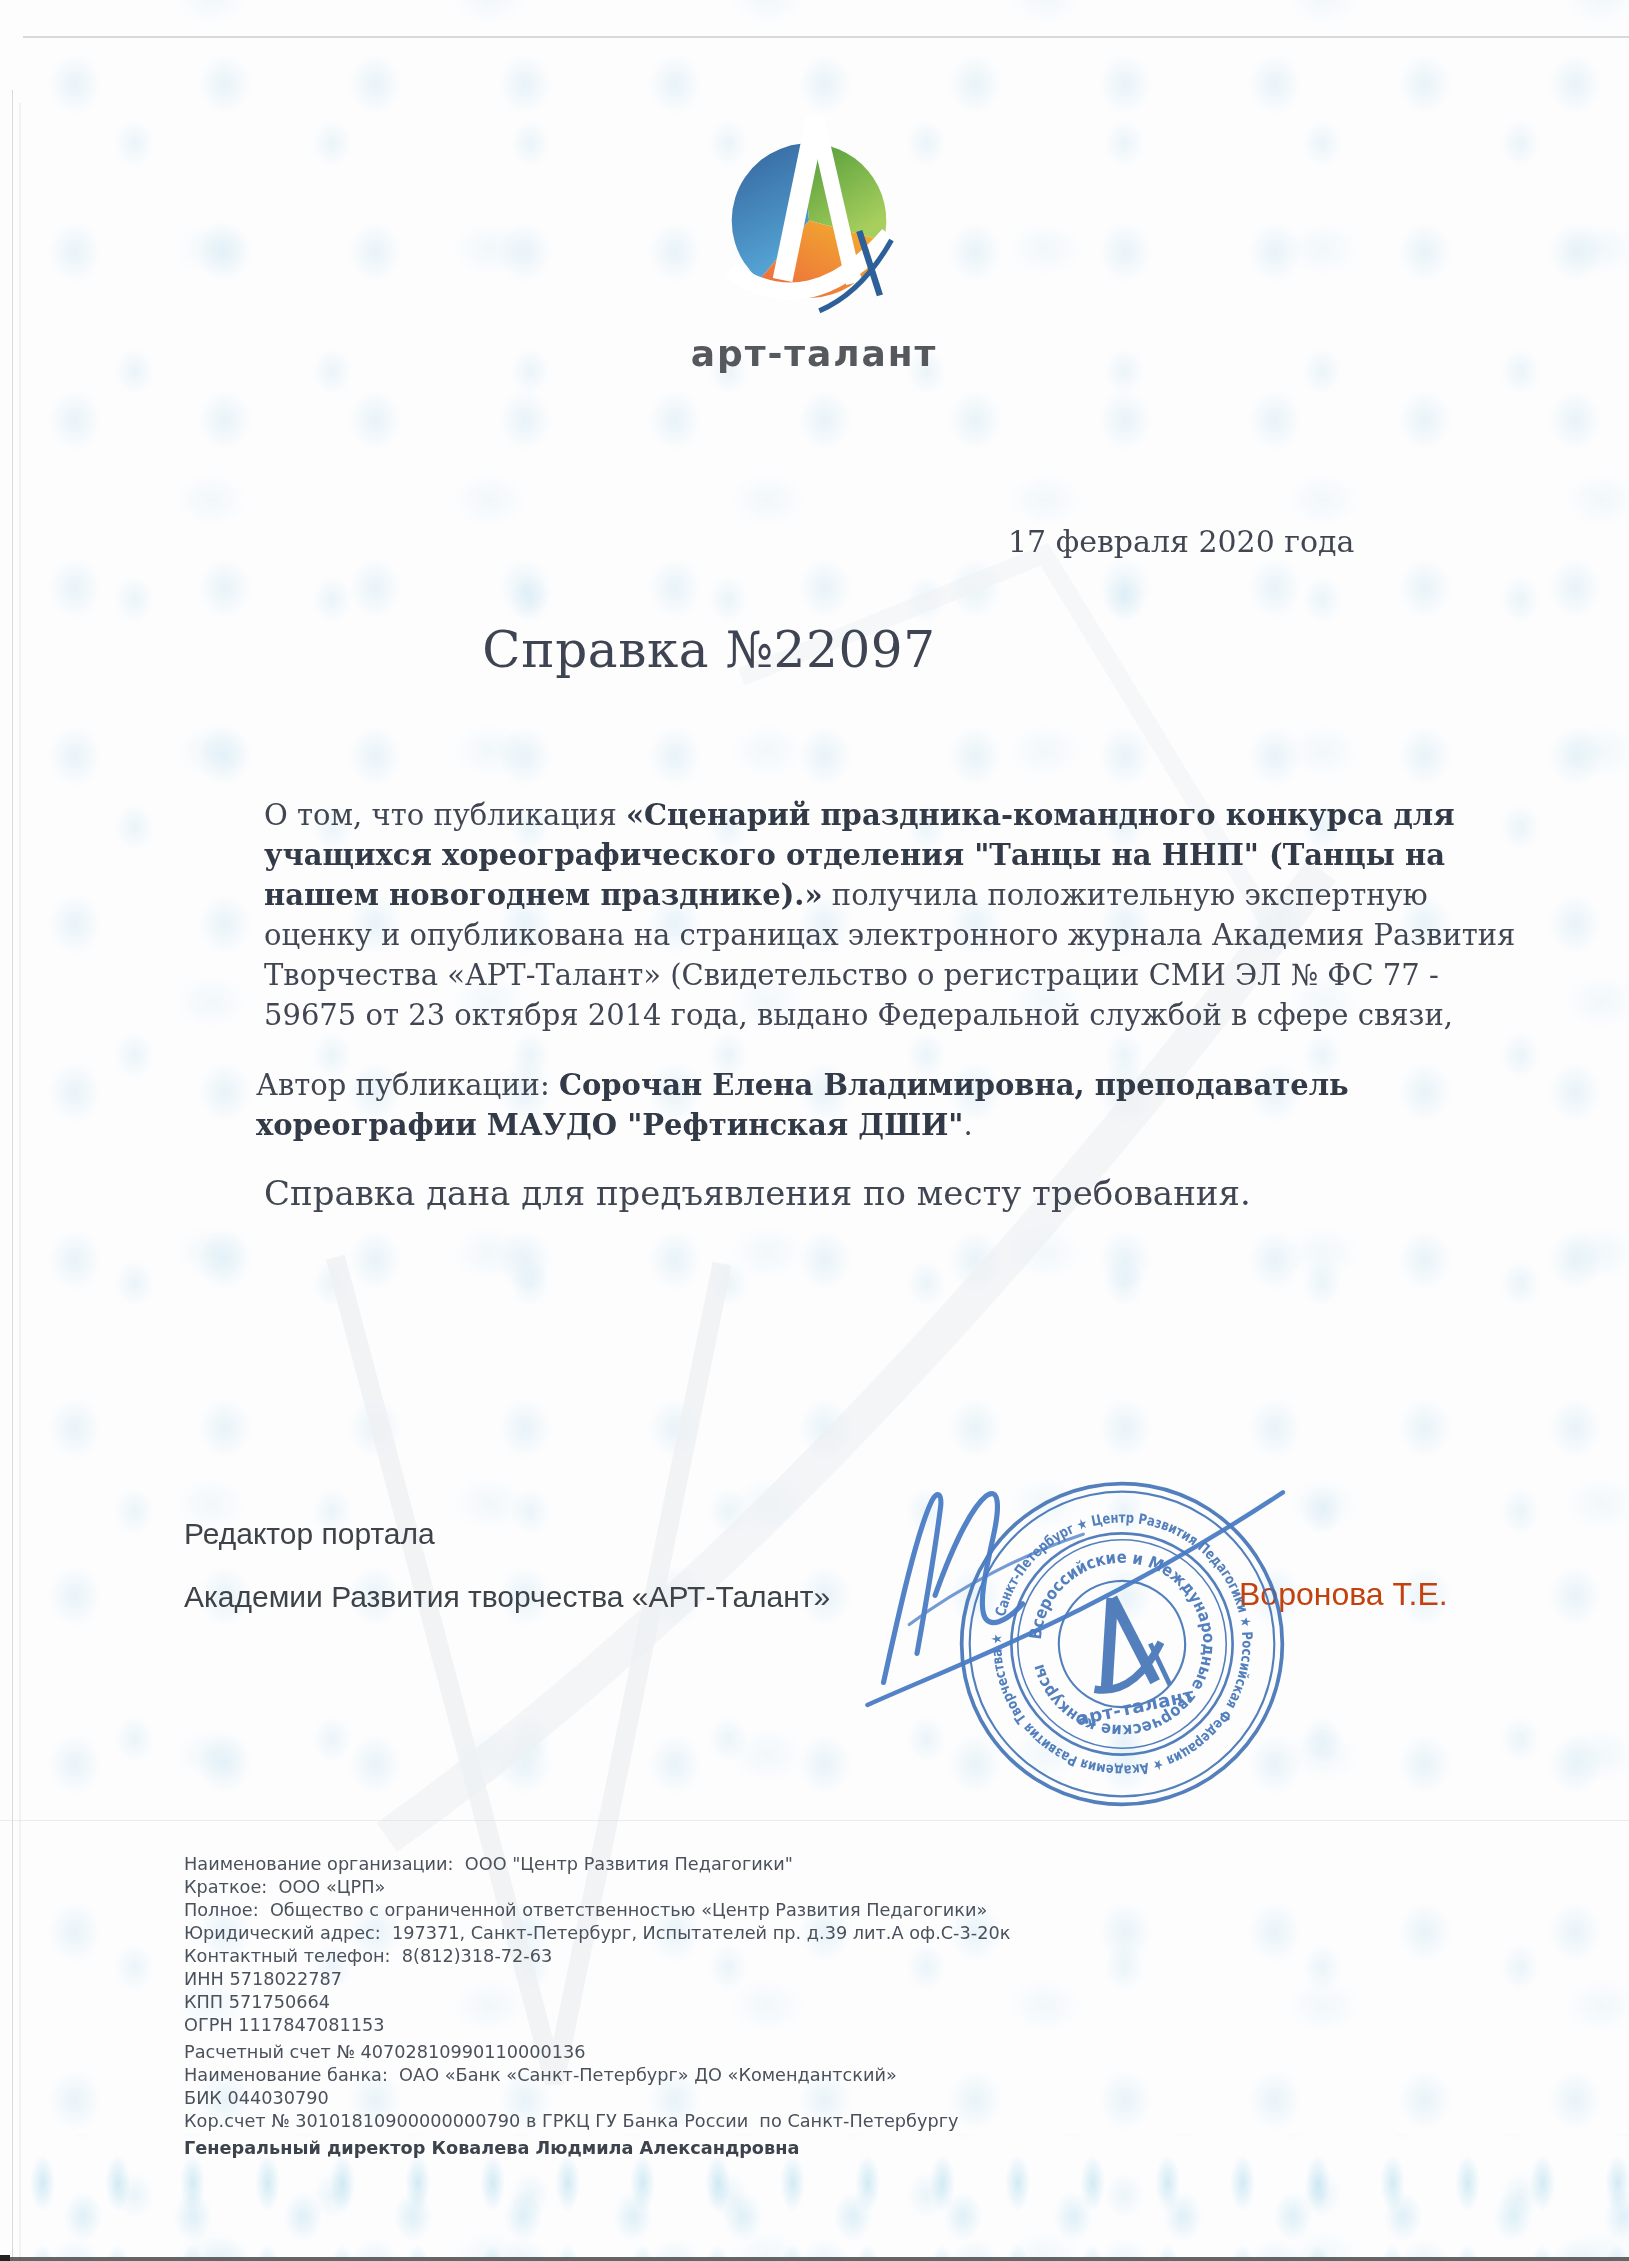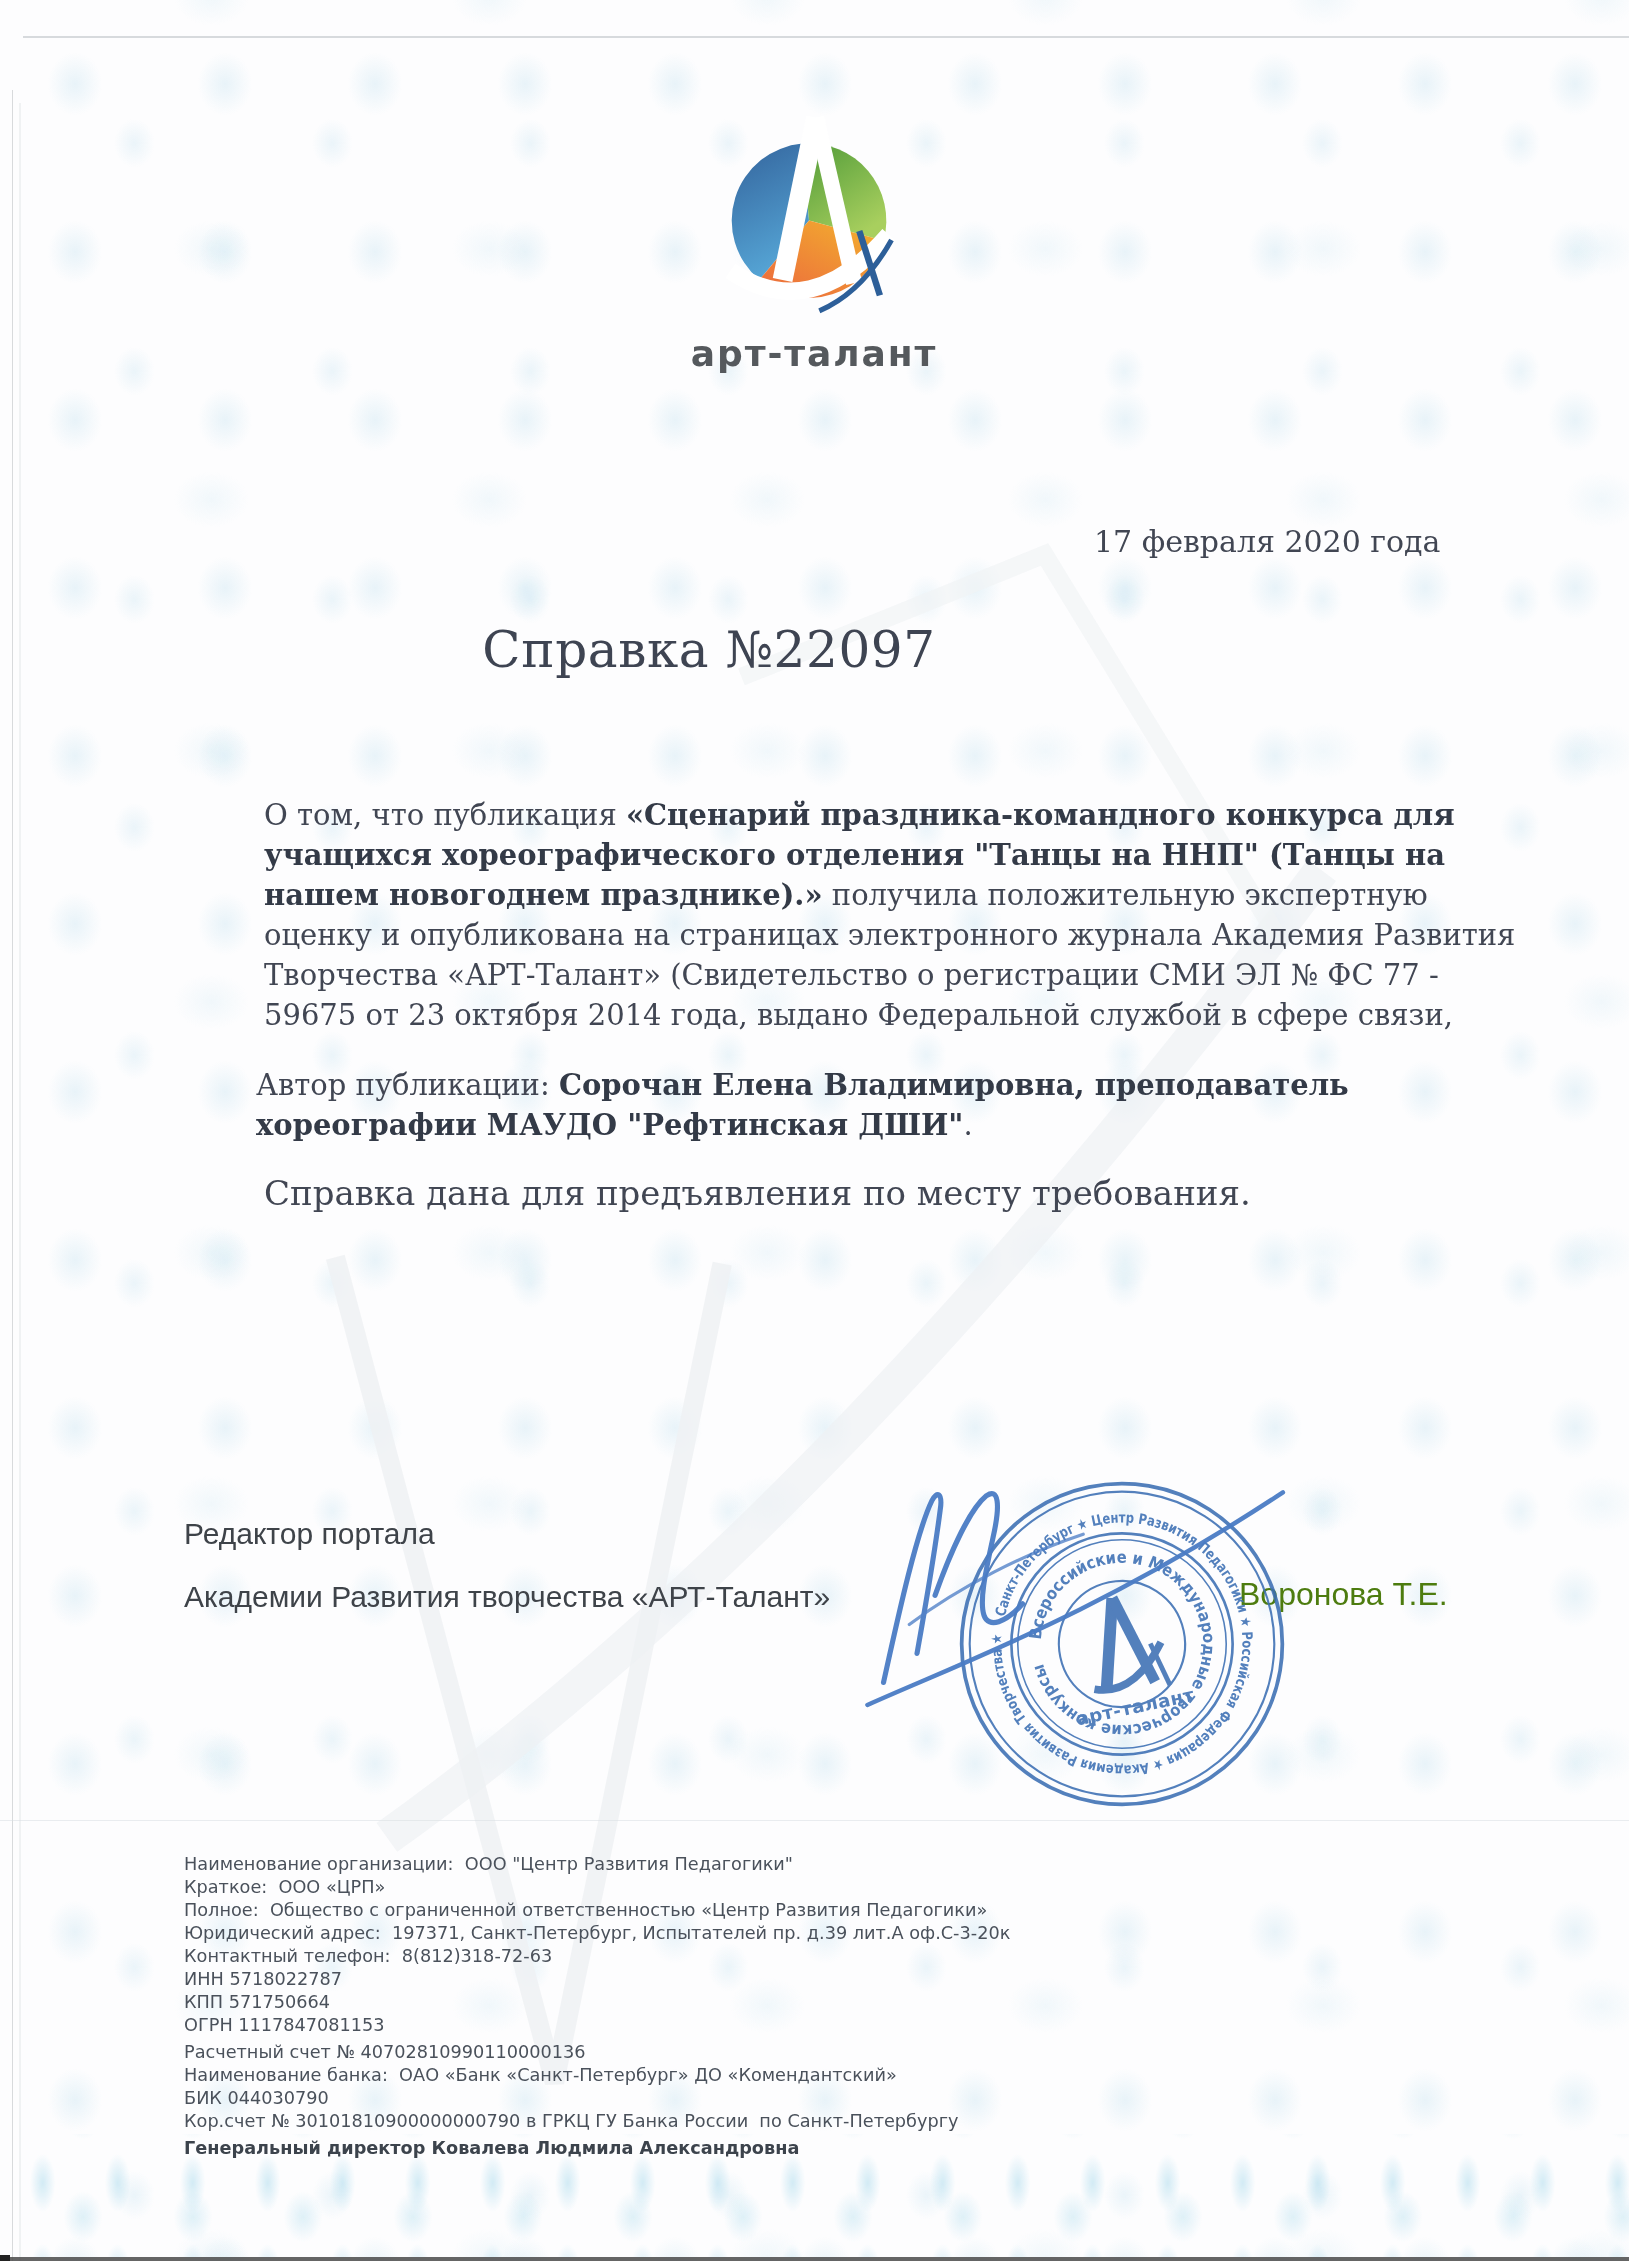--- a/index.html
+++ b/index.html
@@ -39,21 +39,21 @@
   .wordmark{
     font-family:"DejaVu Sans",sans-serif;font-weight:bold;
     color:#55595d;letter-spacing:1.9px;text-align:center;
   }
   .date{font-size:30px;}
   .title{font-size:50px;text-align:center;color:#3e4452;letter-spacing:0.6px;}
   .para{font-size:29px;}
   .para .tline{line-height:40px;}
   .note{font-size:34px;}
   .sigblock{font-size:30px;}
-  .signer{font-size:32px;color:#4d7c0f;}
+  .signer{font-size:32px;color:#c2410c;}
   .footer{font-family:"DejaVu Sans",sans-serif;font-size:17.7px;line-height:23px;color:#4a515b;}
   .footer .tline:nth-child(9){margin-top:3.9px;}
   .footer .tline:nth-child(13){margin-top:4.5px;}
   .footer .tline .b{color:#3c434c;}
 </style>
 </head>
 <body>
 
 <div class="page">
 
@@ -93,21 +93,21 @@
     <path d="M180,190 L295.9,221.1 A120,120 0 0 1 102.9,281.9 Z" fill="url(#gOrange)"></path>
     <path d="M196,36 L216,122" stroke="#2d5f99" stroke-width="8" fill="none"></path>
     <path d="M191,30 L139,282" stroke="#ffffff" stroke-width="31" fill="none"></path>
     <path d="M191,30 L250,287" stroke="#ffffff" stroke-width="25" fill="none"></path>
     <path d="M58,268 Q182,352 304,212" stroke="#ffffff" stroke-width="27" fill="none"></path>
     <path d="M196,330 Q262,302 308,220" stroke="#2d5f99" stroke-width="8" fill="none"></path>
     <path d="M258,206 L290,306" stroke="#2d5f99" stroke-width="10" fill="none"></path>
   </svg>
   <div class="abs wordmark" style="left:653px;top:333px;width:322px;font-size:36px;">арт-талант</div>
 
-  <div class="abs serif date" style="left:1094px;top:524px;">17 февраля 2020 года</div>
+  <div class="abs serif date" style="left:1008px;top:524px;">17 февраля 2020 года</div>
 
   <div class="abs serif title" style="left:0;top:621px;width:1418px;">Справка №22097</div>
 
   <div class="abs serif para" style="left:264px;top:795px;width:1148px;">
       <div class="tline"><span>О том, что публикация </span><span class="b">«Сценарий праздника-командного конкурса для</span></div>
       <div class="tline"><span class="b">учащихся хореографического отделения "Танцы на ННП" (Танцы на</span></div>
       <div class="tline"><span class="b">нашем новогоднем празднике).»</span><span> получила положительную экспертную</span></div>
       <div class="tline"><span>оценку и опубликована на страницах электронного журнала Академия Развития</span></div>
       <div class="tline"><span>Творчества «АРТ-Талант» (Свидетельство о регистрации СМИ ЭЛ № ФС 77 -</span></div>
       <div class="tline"><span>59675 от 23 октября 2014 года, выдано Федеральной службой в сфере связи,</span></div>

